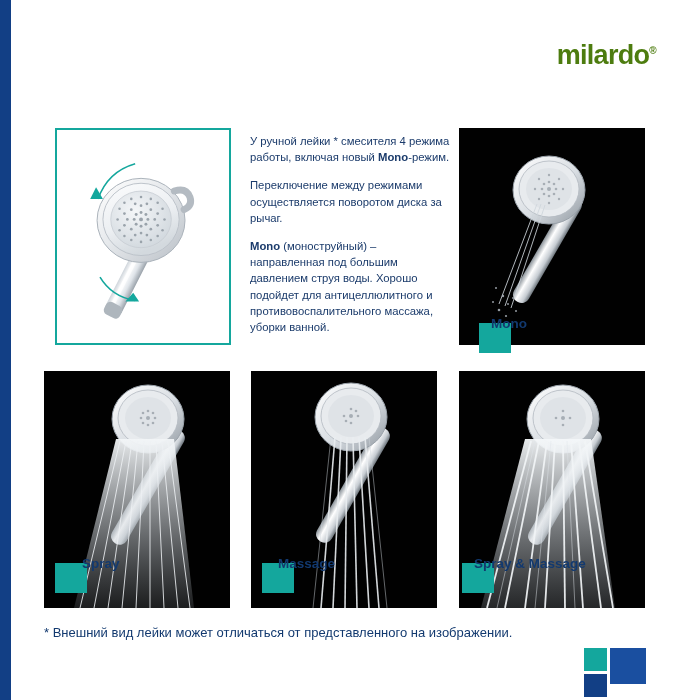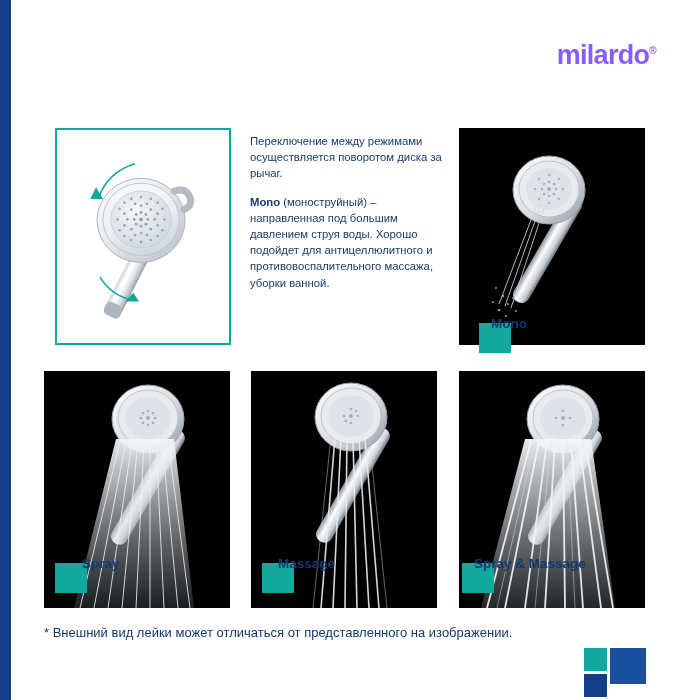--- a/index.html
+++ b/index.html
@@ -37,21 +37,21 @@
     font-weight: bold;
     color: #12396f;
     letter-spacing: -0.2px;
   }
   .logo {
     position: absolute;
     right: 44px;
     top: 40px;
     font-size: 27px;
     font-weight: bold;
-    color: #8b5cf6;
+    color: #4d7c0f;
     letter-spacing: -0.7px;
   }
   .logo .reg {
     font-size: 10px;
     vertical-align: super;
     font-weight: bold;
   }
 
   
   .hero-box {
@@ -280,20 +280,21 @@
       <g stroke="#14a79d" stroke-width="1.6" fill="none">
         <path d="M42 70 q10 -28 38 -36"></path>
         <path d="M44 150 q12 20 36 24"></path>
       </g>
       <polygon points="40,58 47,70 34,70" fill="#14a79d"></polygon>
       <polygon points="84,175 70,175 78,166" fill="#14a79d"></polygon>
     </svg>
   </div>
 
   <div class="text-col">
+    <p><span>У ручной лейки * смесителя 4 режима работы, включая новый </span><b>Mono</b><span>-режим.</span></p>
     <p>Переключение между режимами осуществляется поворотом диска за рычаг.</p>
     <p><b>Mono</b><span> (моноструйный) – направленная под большим давлением струя воды. Хорошо подойдет для антицеллюлитного и противовоспалительного массажа, уборки ванной.</span></p>
   </div>
 
   <div class="panel panel-mono">
     <svg class="svg-fill" viewBox="0 0 186 217">
       <defs>
         <linearGradient id="mHead" x1="0" y1="0" x2="1" y2="1">
           <stop offset="0%" stop-color="#ffffff"></stop>
           <stop offset="55%" stop-color="#d8dde2"></stop>

